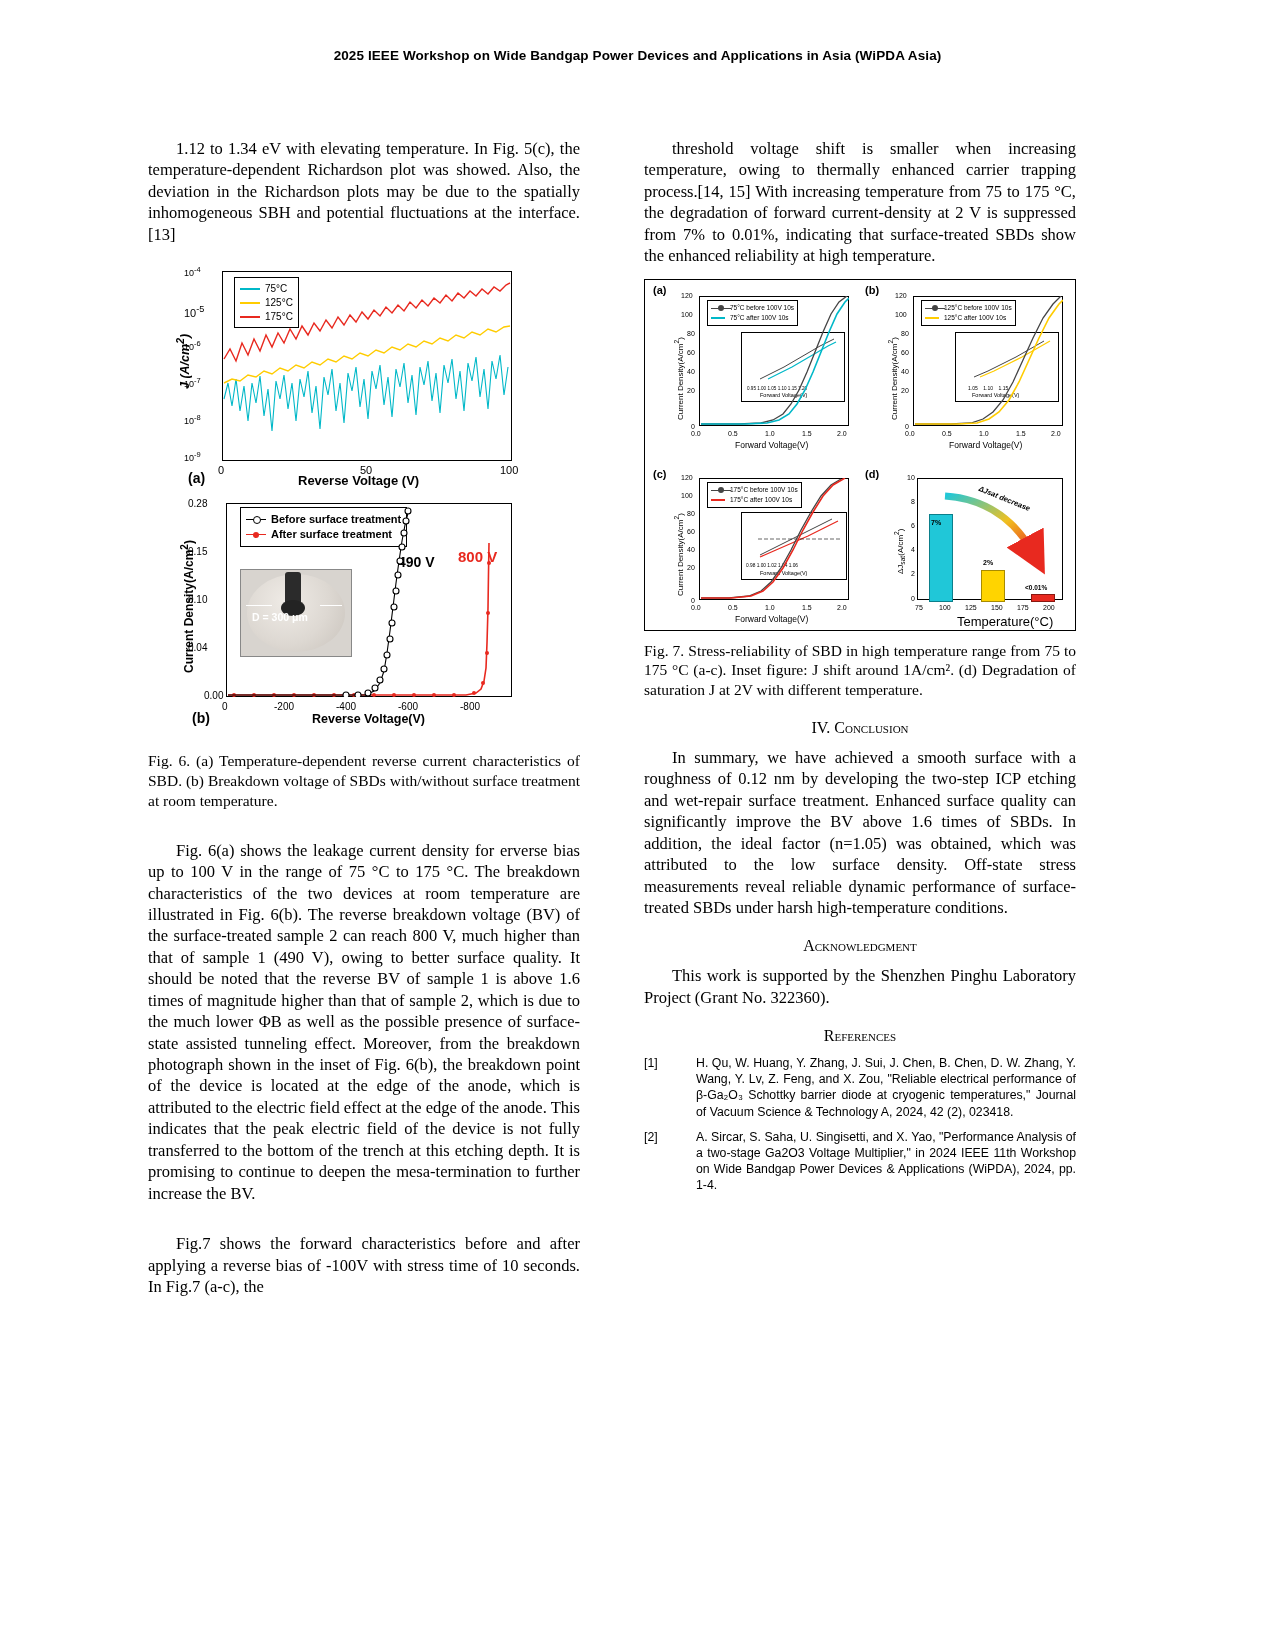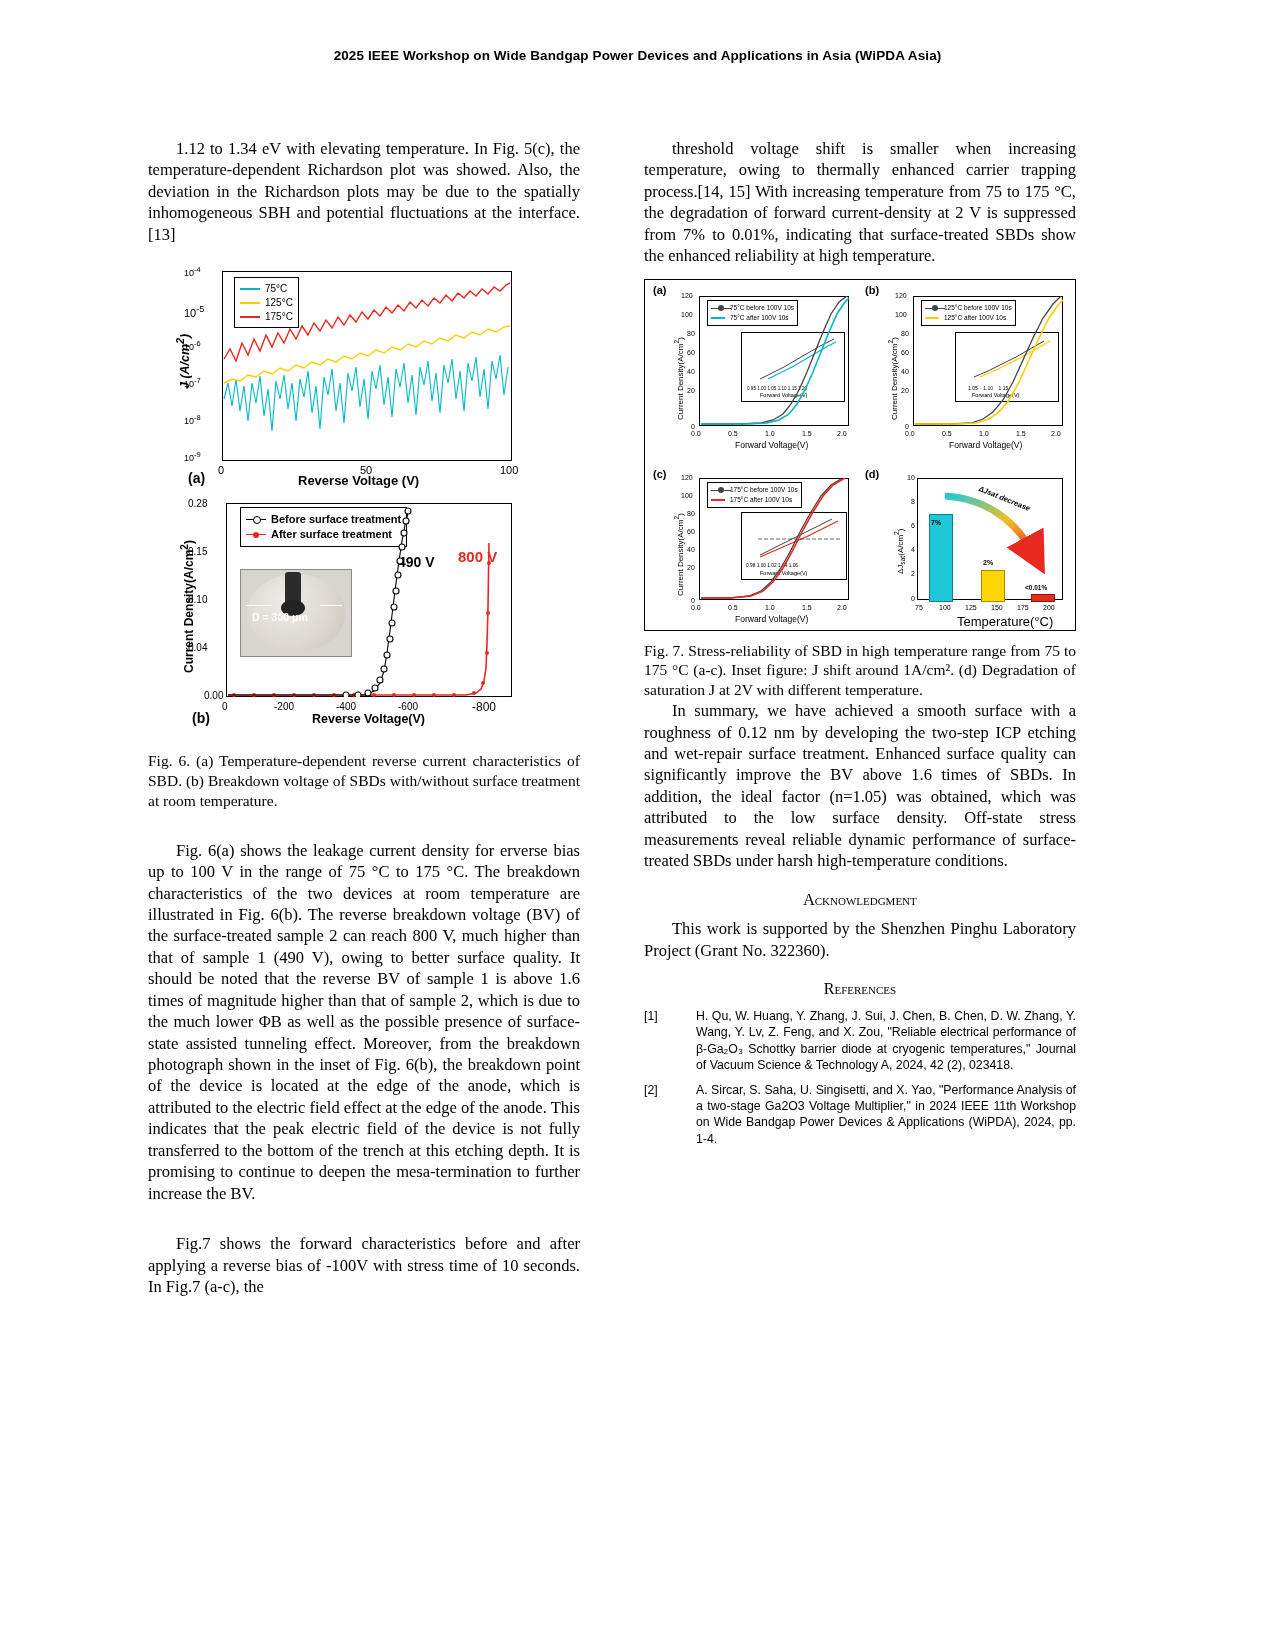--- a/index.html
+++ b/index.html
@@ -192,21 +192,21 @@
         <div class="axbox" style="left:78px;top:10px;width:286px;height:194px;"></div>
         <div class="tick" style="left:40px;top:4px;font-size:10px;">0.28</div>
         <div class="tick" style="left:40px;top:52px;font-size:10px;">0.15</div>
         <div class="tick" style="left:40px;top:100px;font-size:10px;">0.10</div>
         <div class="tick" style="left:40px;top:148px;font-size:10px;">0.04</div>
         <div class="tick" style="left:56px;top:196px;font-size:10px;">0.00</div>
         <div class="tick" style="left:74px;top:207px;font-size:10px;">0</div>
         <div class="tick" style="left:126px;top:207px;font-size:10px;">-200</div>
         <div class="tick" style="left:188px;top:207px;font-size:10px;">-400</div>
         <div class="tick" style="left:250px;top:207px;font-size:10px;">-600</div>
-        <div class="tick" style="left:324px;top:207px;font-size:12px;">-800</div>
+        <div class="tick" style="left:312px;top:207px;font-size:10px;">-800</div>
         <div class="ylabel" style="left:30px;top:180px;font-size:12px;">Current Density(A/cm<sup>2</sup>)</div>
         <div class="xlabel" style="left:164px;top:218px;font-size:12.5px;">Reverse Voltage(V)</div>
         <div class="panel-lbl" style="left:44px;top:216px;font-size:14px;">(b)</div>
 
         <div class="legend" style="left:92px;top:14px;font-size:11px;font-weight:bold;">
           <div class="legrow">
               <span class="legmark open" style="color:#000;"></span>
               <span>Before surface treatment</span>
             </div>
           <div class="legrow">
@@ -450,20 +450,24 @@
             </marker>
           </defs>
           <path d="M28,18 Q88,22 118,78" stroke="url(#arrgrad)" stroke-width="7" fill="none" marker-end="url(#arrhead)"></path>
         </svg>
         <div style="position:absolute;left:116px;top:28px;font-family:'Liberation Sans',sans-serif;font-size:7.5px;font-style:italic;font-weight:bold;transform:rotate(22deg);">ΔJsat decrease</div>
       </div>
     </div>
 
     <div class="figcap" style="text-align:justify;">Fig. 7. Stress-reliability of SBD in high temperature range from 75 to 175 °C (a-c). Inset figure: J shift around 1A/cm². (d) Degradation of saturation J at 2V with different temperature.</div>
 
+    <div class="sec-head">
+      <span>IV.</span>
+      <span>Conclusion</span>
+    </div>
     <p>In summary, we have achieved a smooth surface with a roughness of 0.12 nm by developing the two-step ICP etching and wet-repair surface treatment. Enhanced surface quality can significantly improve the BV above 1.6 times of SBDs. In addition, the ideal factor (n=1.05) was obtained, which was attributed to the low surface density. Off-state stress measurements reveal reliable dynamic performance of surface-treated SBDs under harsh high-temperature conditions.</p>
 
     <div class="sec-head">Acknowledgment</div>
     <p>This work is supported by the Shenzhen Pinghu Laboratory Project (Grant No. 322360).</p>
 
     <div class="sec-head">References</div>
     <div class="refs">
       <div class="ref-row">
         <div class="ref-num">[1]</div>
         <div class="ref-txt">H. Qu, W. Huang, Y. Zhang, J. Sui, J. Chen, B. Chen, D. W. Zhang, Y. Wang, Y. Lv, Z. Feng, and X. Zou, "Reliable electrical performance of β-Ga₂O₃ Schottky barrier diode at cryogenic temperatures," Journal of Vacuum Science &amp; Technology A, 2024, 42 (2), 023418.</div>

